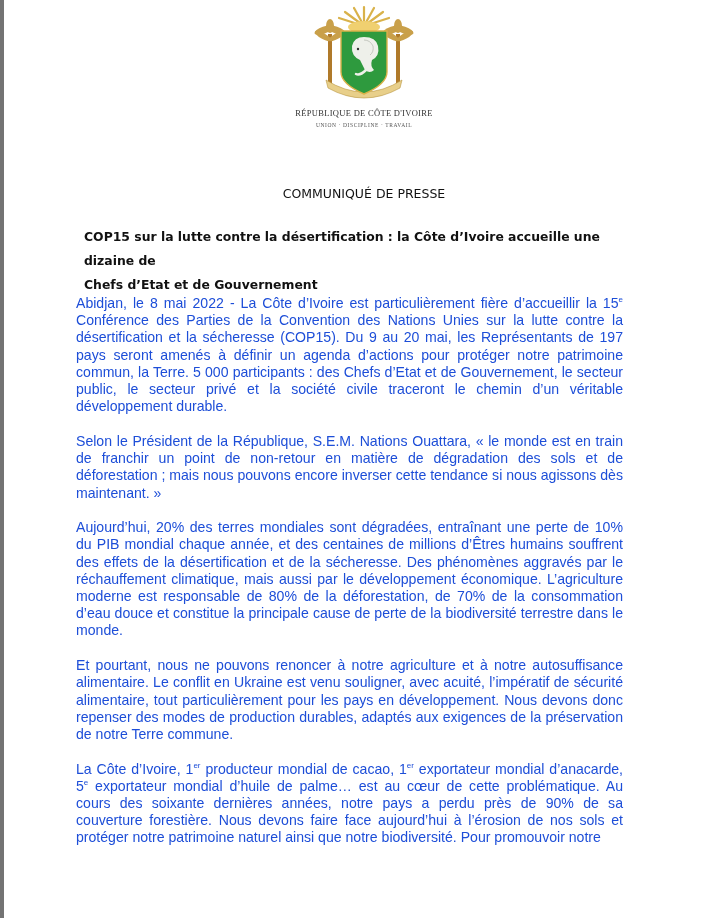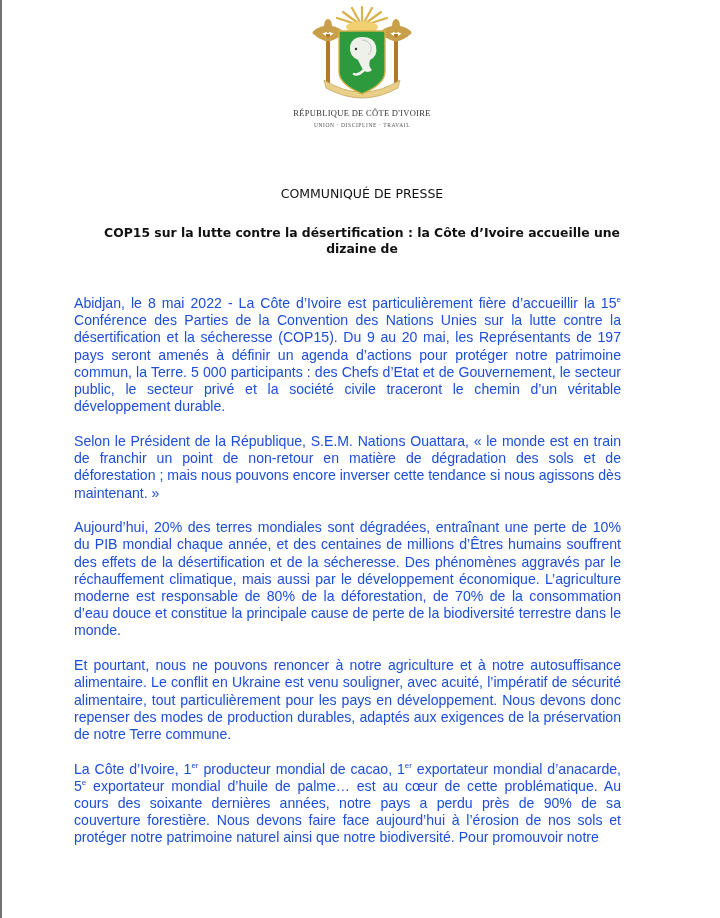--- a/index.html
+++ b/index.html
@@ -7,21 +7,21 @@
       width: 720px;
       height: 918px;
       background: #ffffff;
       overflow: hidden;
     }
     .page {
       position: relative;
       width: 720px;
       height: 918px;
       background: #ffffff;
-      border-left: 2px solid #737373;
+      border-left: 4px solid #737373;
     }
     .emblem-wrap {
       position: absolute;
       left: 0;
       top: 4px;
       width: 720px;
       display: flex;
       flex-direction: column;
       align-items: center;
     }
@@ -54,25 +54,25 @@
       font-family: "DejaVu Sans", sans-serif;
       font-size: 12.5px;
       color: #111111;
       letter-spacing: 0px;
     }
     .doc-title {
       position: absolute;
       top: 225px;
       left: 80px;
       width: 560px;
-      text-align: center;
+      text-align: left;
       font-family: "DejaVu Sans", sans-serif;
       font-weight: bold;
       font-size: 12.4px;
-      line-height: 16px;
+      line-height: 24px;
       color: #111111;
     }
     .body {
       position: absolute;
       top: 295px;
       left: 72px;
       width: 547px;
       font-family: "Liberation Sans", sans-serif;
       font-size: 14.1px;
       line-height: 17.2px;
@@ -142,20 +142,21 @@
       </g>
     </svg>
     <div class="republic-name">République de Côte d'Ivoire</div>
     <div class="motto">Union · Discipline · Travail</div>
   </div>
 
   <div class="doc-type">COMMUNIQUÉ DE PRESSE</div>
 
   <div class="doc-title">
     <div>COP15 sur la lutte contre la désertification : la Côte d’Ivoire accueille une dizaine de</div>
+    <div>Chefs d’Etat et de Gouvernement</div>
   </div>
 
   <div class="body">
     <p><span>Abidjan, le 8 mai 2022 - La Côte d’Ivoire est particulièrement fière d’accueillir la 15</span><sup>e</sup><span> Conférence des Parties de la Convention des Nations Unies sur la lutte contre la désertification et la sécheresse (COP15). Du 9 au 20 mai, les Représentants de 197 pays seront amenés à définir un agenda d’actions pour protéger notre patrimoine commun, la Terre. 5 000 participants : des Chefs d’Etat et de Gouvernement, le secteur public, le secteur privé et la société civile traceront le chemin d’un véritable développement durable.</span></p>
     <p>Selon le Président de la République, S.E.M. Nations Ouattara, « le monde est en train de franchir un point de non-retour en matière de dégradation des sols et de déforestation ; mais nous pouvons encore inverser cette tendance si nous agissons dès maintenant. »</p>
     <p>Aujourd’hui, 20% des terres mondiales sont dégradées, entraînant une perte de 10% du PIB mondial chaque année, et des centaines de millions d’Êtres humains souffrent des effets de la désertification et de la sécheresse. Des phénomènes aggravés par le réchauffement climatique, mais aussi par le développement économique. L’agriculture moderne est responsable de 80% de la déforestation, de 70% de la consommation d’eau douce et constitue la principale cause de perte de la biodiversité terrestre dans le monde.</p>
     <p>Et pourtant, nous ne pouvons renoncer à notre agriculture et à notre autosuffisance alimentaire. Le conflit en Ukraine est venu souligner, avec acuité, l’impératif de sécurité alimentaire, tout particulièrement pour les pays en développement. Nous devons donc repenser des modes de production durables, adaptés aux exigences de la préservation de notre Terre commune.</p>
     <p class="last"><span>La Côte d’Ivoire,  1</span><sup>er</sup><span> producteur mondial de cacao, 1</span><sup>er</sup><span> exportateur mondial d’anacarde, 5</span><sup>e</sup><span> exportateur mondial d’huile de palme… est au cœur de cette problématique. Au cours des soixante dernières années, notre pays a perdu près de 90% de sa couverture forestière. Nous devons faire face aujourd’hui à l’érosion de nos sols et protéger notre patrimoine naturel ainsi que notre biodiversité. Pour promouvoir notre</span></p>
   </div>
 

